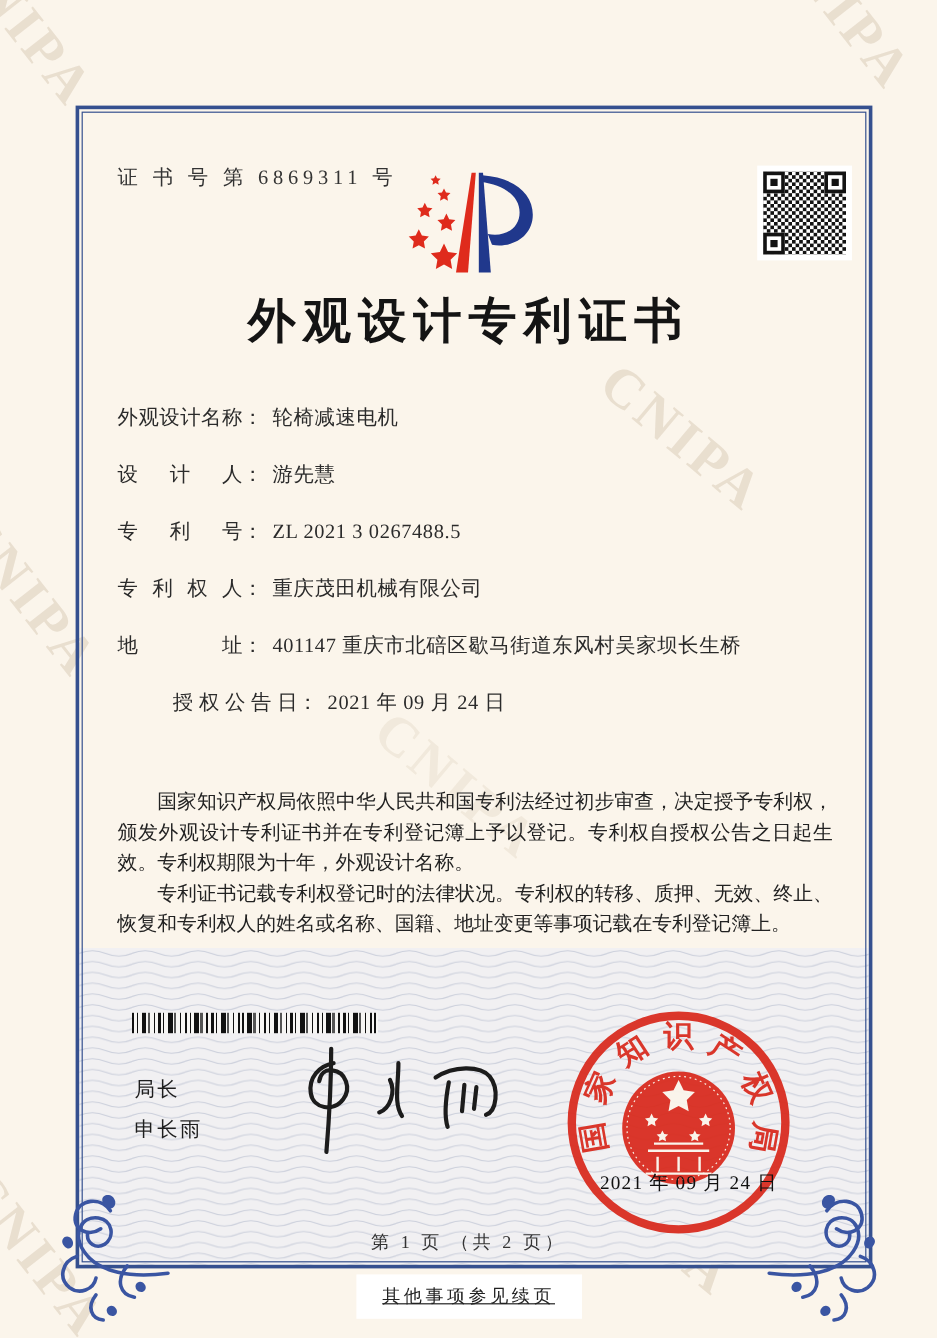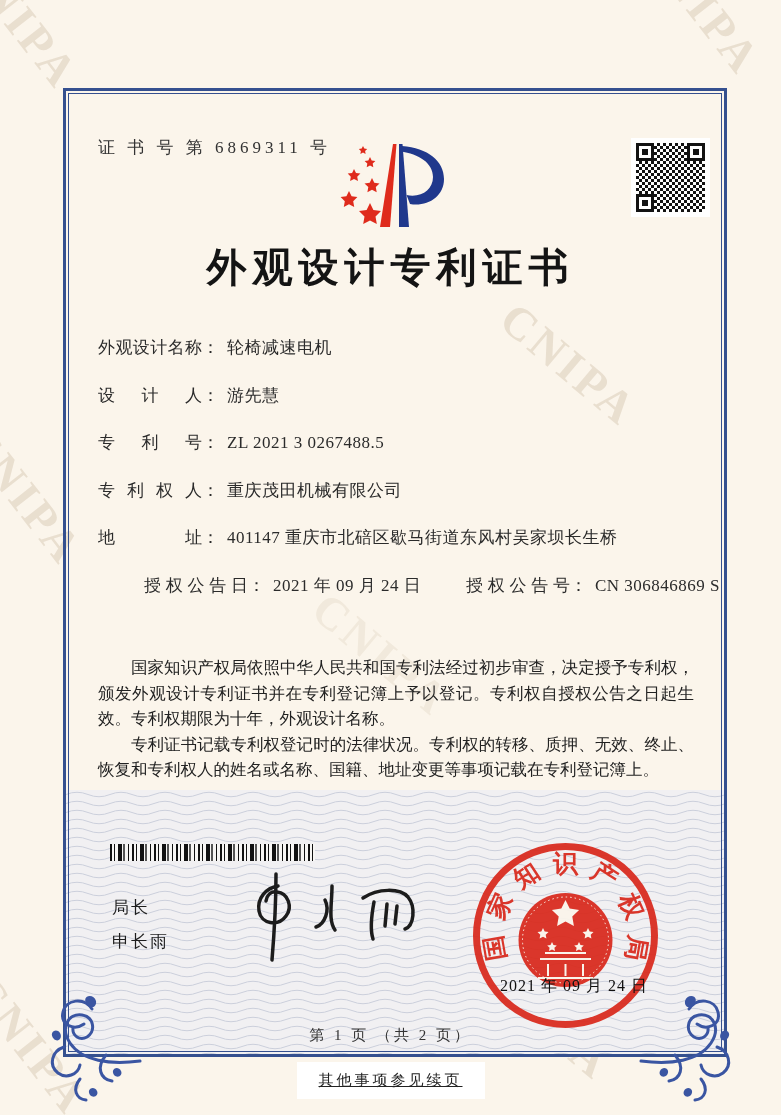--- a/index.html
+++ b/index.html
@@ -170,23 +170,20 @@
       <span class="lbl">专利号</span><span>：</span><span class="val">ZL 2021 3 0267488.5</span>
     </div>
     <div class="row">
       <span class="lbl">专利权人</span><span>：</span><span class="val">重庆茂田机械有限公司</span>
     </div>
     <div class="row">
       <span class="lbl">地址</span><span>：</span><span class="val">401147 重庆市北碚区歇马街道东风村吴家坝长生桥</span>
     </div>
     <div class="row" style="position:relative;">
       <span class="lbl">授权公告日</span><span>：</span><span class="val">2021 年 09 月 24 日</span>
-      <span class="pair2">
-        <span class="lbl">授权公告号</span><span>：</span><span class="val">CN 306846869 S</span>
-      </span>
     </div>
   </div>
 
   <div class="paras">
     <p>国家知识产权局依照中华人民共和国专利法经过初步审查，决定授予专利权，颁发外观设计专利证书并在专利登记簿上予以登记。专利权自授权公告之日起生效。专利权期限为十年，外观设计名称。</p>
     <p>专利证书记载专利权登记时的法律状况。专利权的转移、质押、无效、终止、恢复和专利权人的姓名或名称、国籍、地址变更等事项记载在专利登记簿上。</p>
   </div>
 
   <div class="barcode"></div>
 

